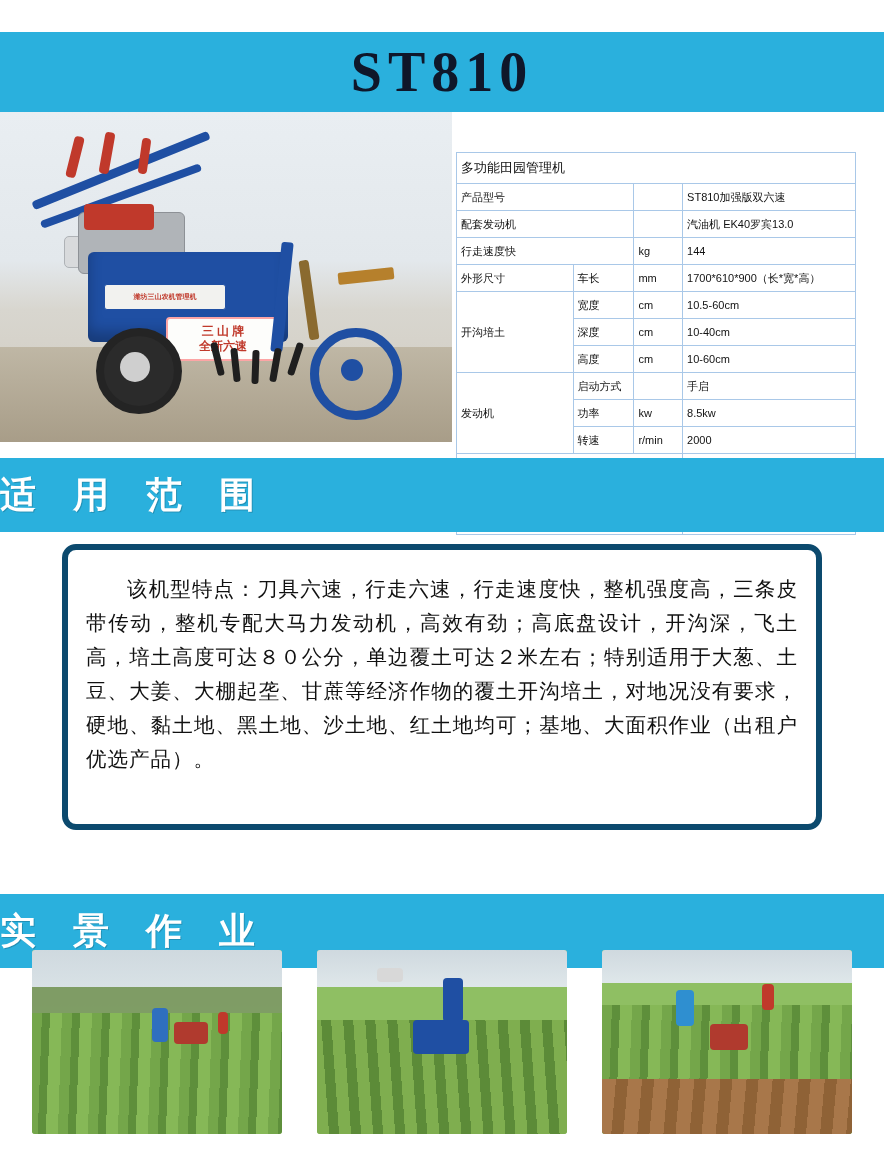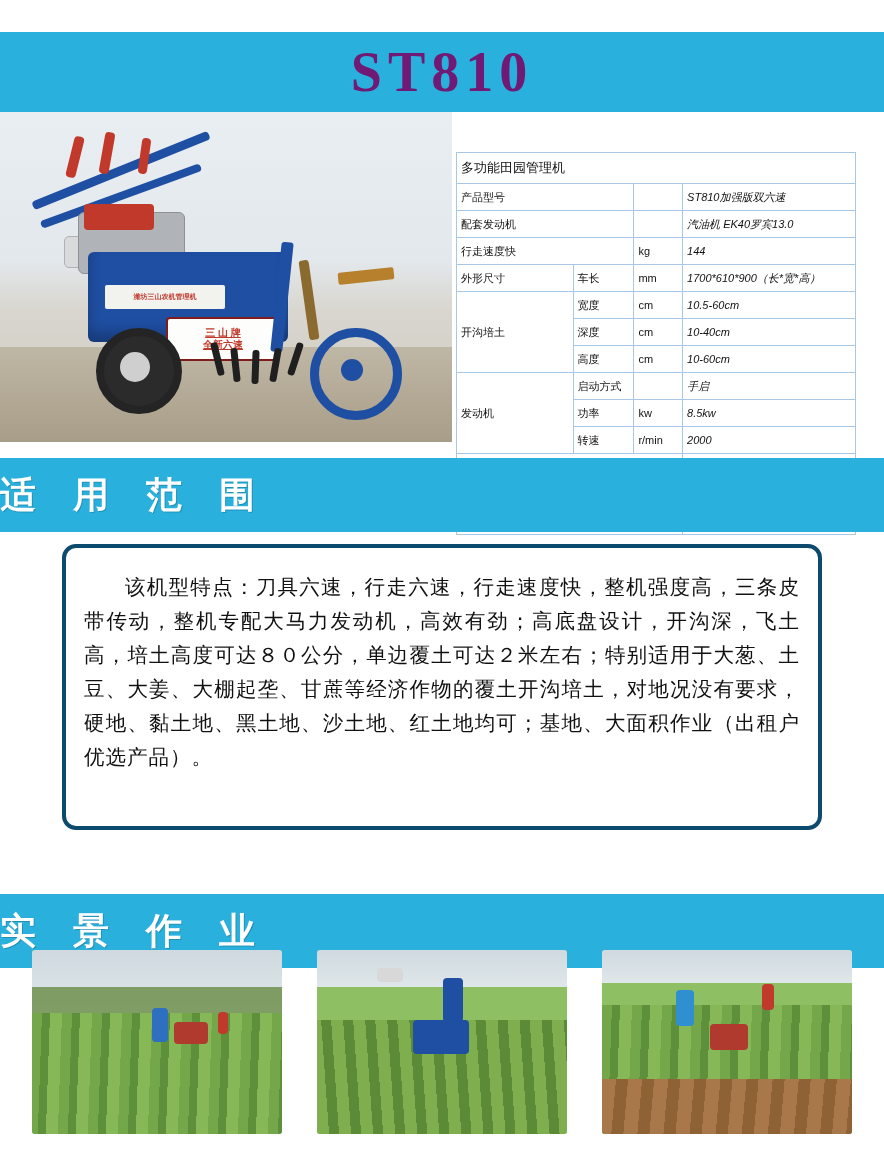--- a/index.html
+++ b/index.html
@@ -28,21 +28,21 @@
     width: 884px; height: 80px;
     background: #2ab0dd;
     display: flex;
     align-items: center;
     justify-content: center;
   }
   .header-title {
     font-family: "Liberation Serif", serif;
     font-weight: bold;
     font-size: 56px;
-    color: #701a75;
+    color: #0f172a;
     letter-spacing: 6px;
   }
 
   
   .product-area {
     position: absolute;
     left: 0; top: 112px;
     width: 884px; height: 340px;
     background: #ffffff;
   }
@@ -72,23 +72,23 @@
     box-shadow: inset 0 -10px 14px rgba(0,0,0,.25);
   }
   .t-label {
     position:absolute; left:86px; top:152px; width:120px; height:24px;
     background:#f2f2ef; border:1px solid #1f4fa3; border-radius:3px;
     font-size:7px; color:#c0392b; text-align:center; line-height:24px; font-weight:bold;
     overflow:hidden;
   }
   .t-plate {
     position:absolute; left:148px; top:185px; width:110px; height:40px;
-    background:#fdfdfb; border:2px solid #7f1d1d; border-radius:4px;
+    background:#fdfdfb; border:2px solid #fca5a5; border-radius:4px;
     display:flex; flex-direction:column; align-items:center; justify-content:center;
-    font-size:10px; color:#c0392b; font-weight:bold; line-height:1.25;text-decoration:underline;
+    font-size:12px; color:#c0392b; font-weight:bold; line-height:1.25;
   }
   .t-engine {
     position:absolute; left:60px; top:80px; width:105px; height:60px;
     background:#b0b4b8; border-radius:6px; border:1px solid #8d9196;
   }
   .t-engine-red {
     position:absolute; left:66px; top:72px; width:70px; height:26px;
     background:#c0392b; border-radius:4px;
   }
   .t-tank {
@@ -156,21 +156,21 @@
     padding: 4px 4px;
     height: 18px;
   }
   .spec-title td {
     font-size: 13px;
     padding: 6px 4px;
   }
   .col-name { width: 122px; }
   .col-sub  { width: 58px; }
   .col-unit { width: 42px; }
-  .col-val  { width: 178px; font-style: italic; }
+  .col-val  { width: 178px; }
 
   
   .section-band {
     position: absolute;
     left: 0;
     width: 884px; height: 74px;
     background: #2ab0dd;
     display: flex; align-items: center; justify-content: flex-start;
   }
   .section-band .title {
@@ -182,21 +182,21 @@
     text-shadow: 1px 1px 0 rgba(0,0,0,.18);
   }
   #band-scope { top: 458px; }
   #band-scene { top: 858px; margin-top: 36px; }
 
   
   .desc-wrap {
     position: absolute;
     left: 62px; top: 544px;
     width: 760px; height: 286px;
-    border: 4px solid #0c4a6e;
+    border: 6px solid #0c4a6e;
     border-radius: 14px;
     background: #ffffff;
     box-sizing: border-box;
     padding: 22px 18px 18px 18px;
   }
   .desc-text {
     font-family: "Liberation Sans", sans-serif;
     font-size: 20.5px;
     line-height: 34px;
     color: #111111;

